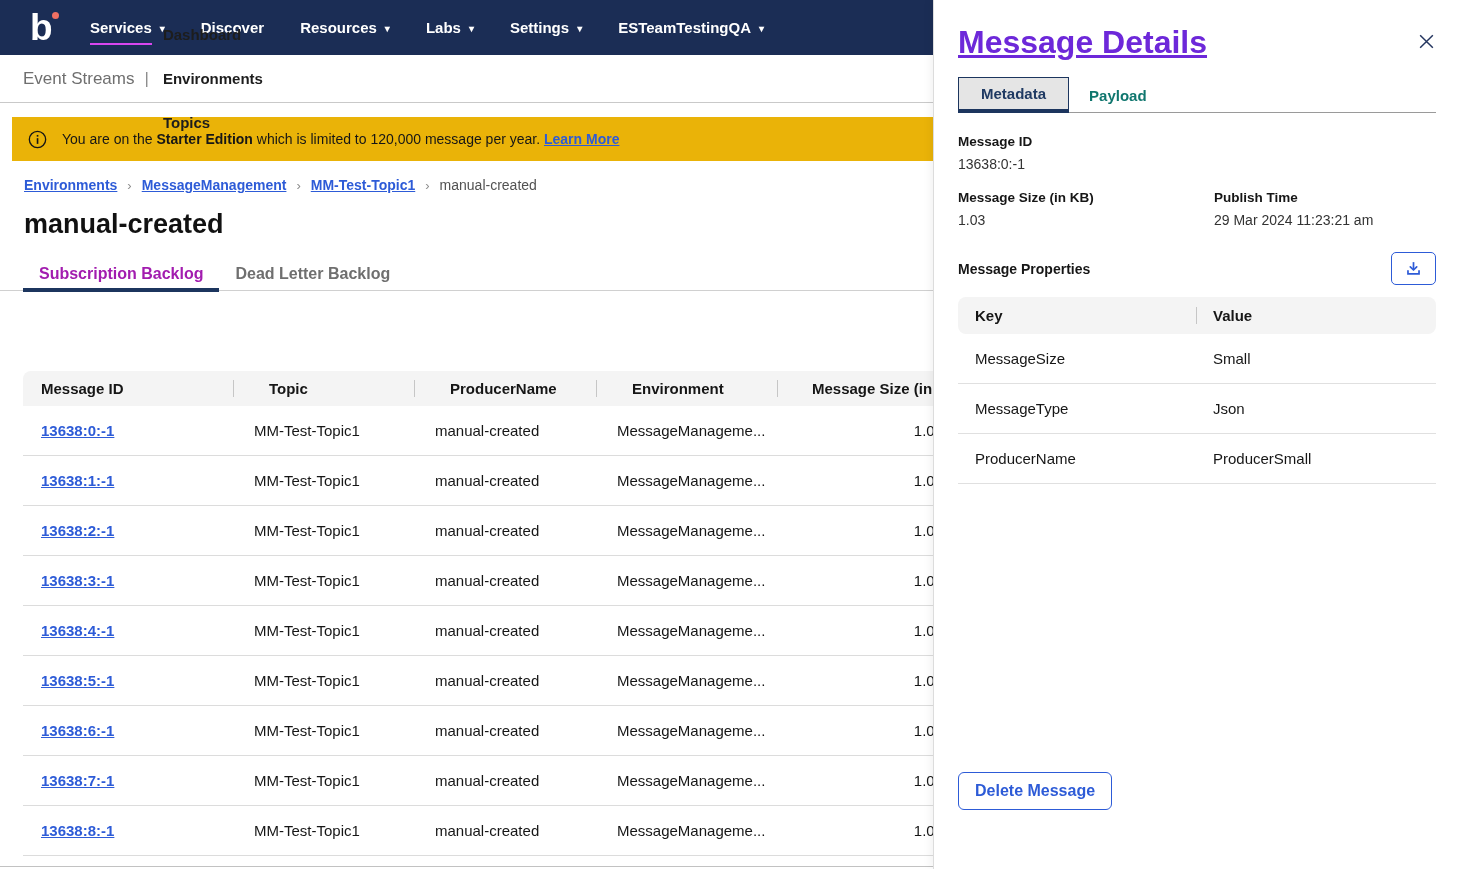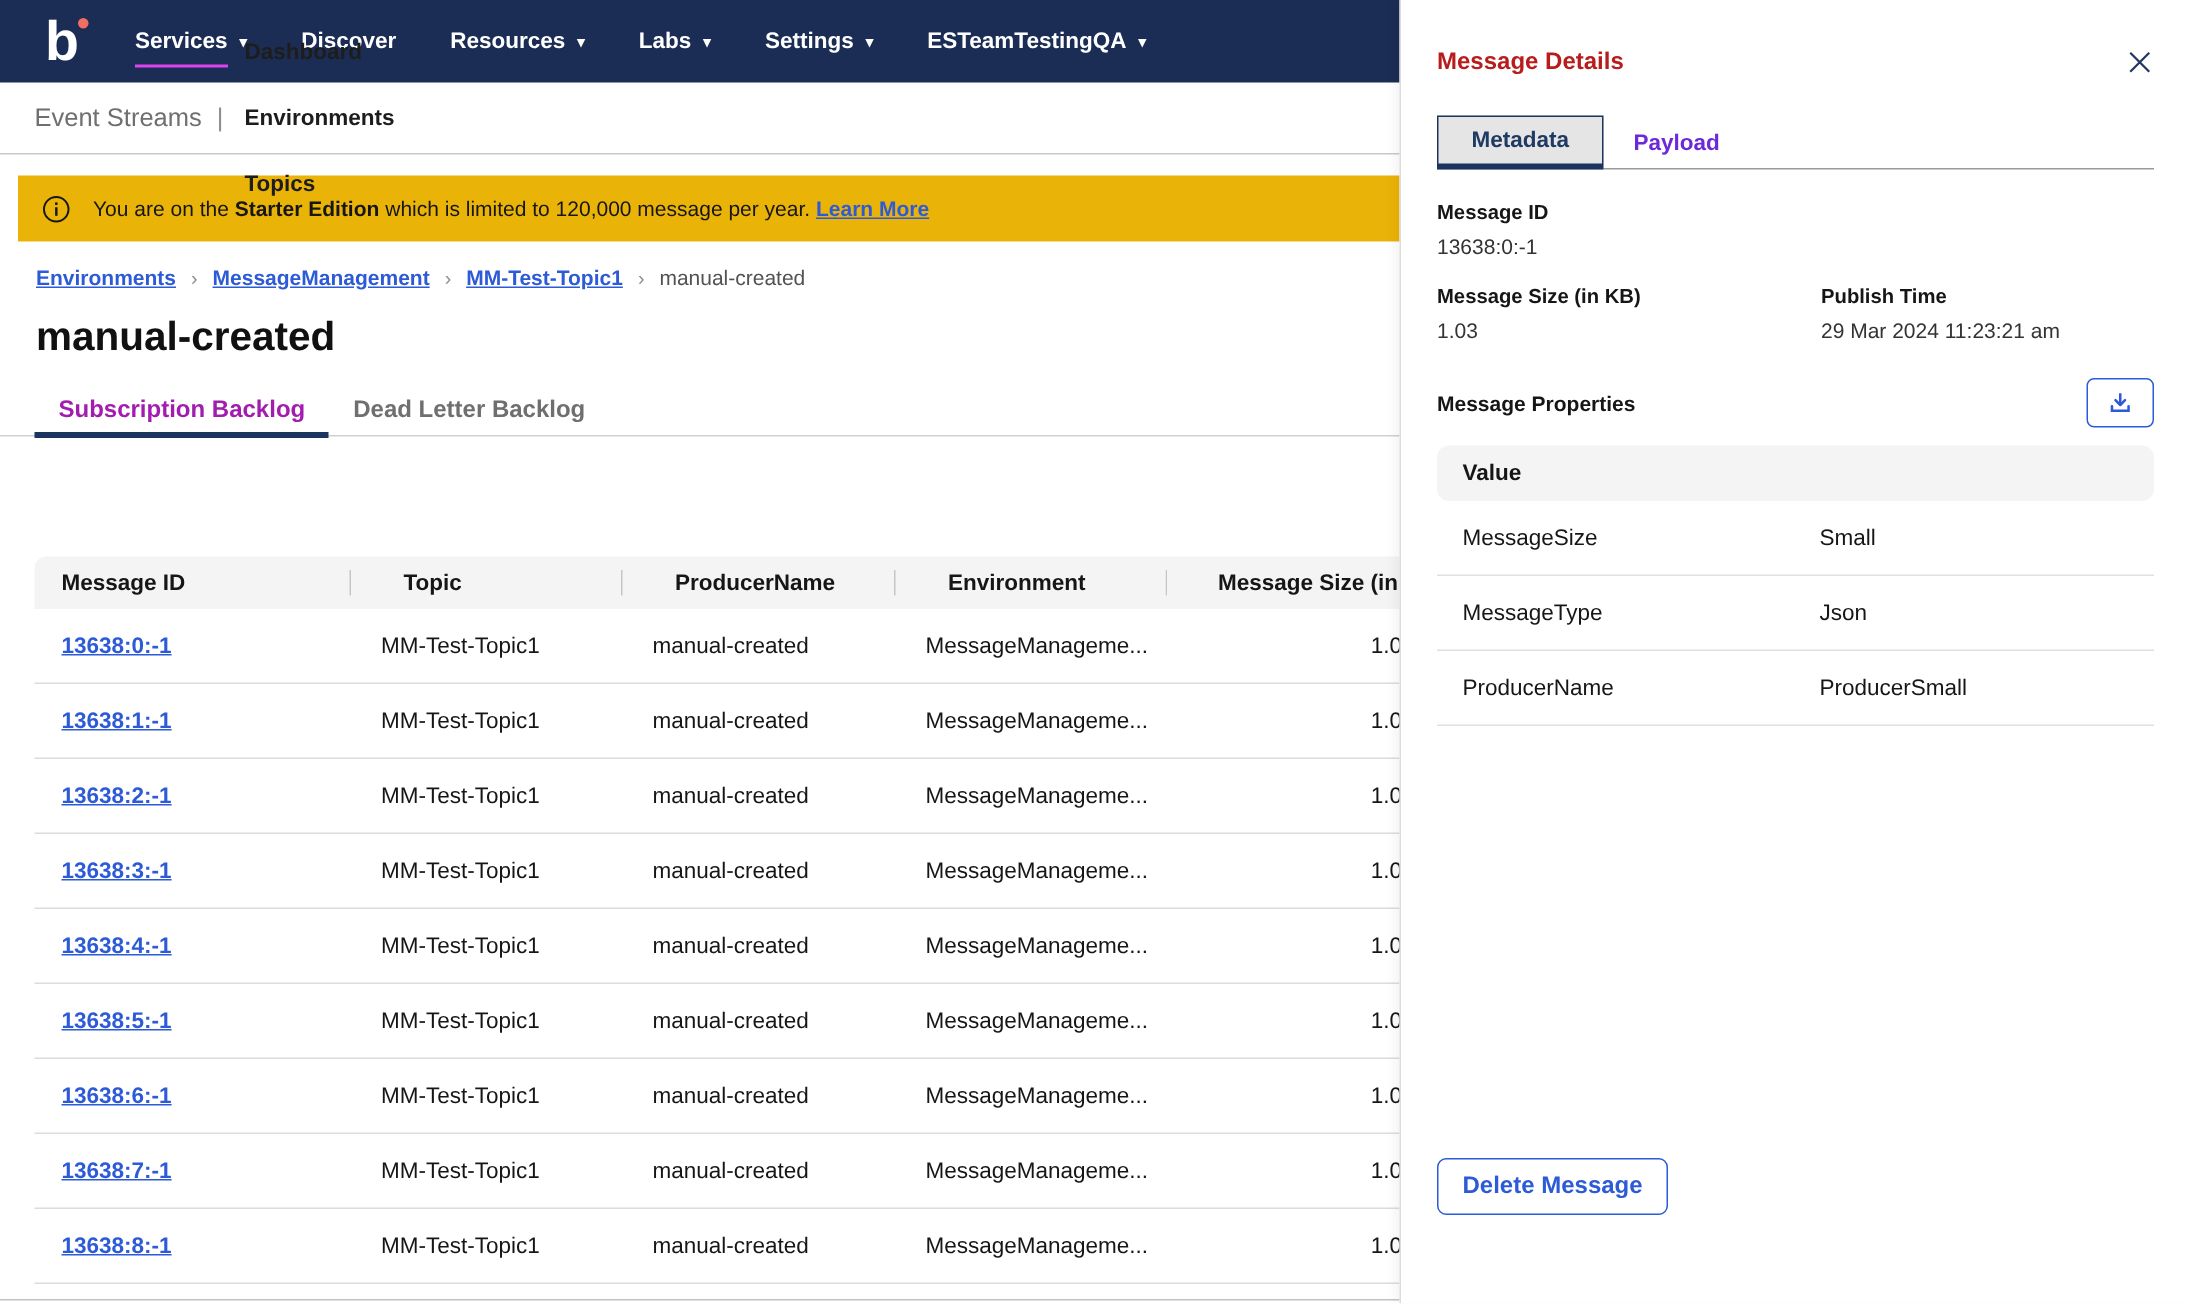--- a/index.html
+++ b/index.html
@@ -58,25 +58,25 @@
   .t-body .cell.num { text-align:right; padding:0 20px 0 0; }
   .id-link { color:#2d5bd7; font-weight:700; text-decoration:underline; cursor:pointer; }
 
   .bottom-hairline { position:absolute; left:0; top:866px; width:1460px; height:1px; background:#c2c2c2; z-index:1; }
 
   
   .panel { position:absolute; top:0; left:933px; width:527px; height:869px; background:#fff; z-index:10;
     border-left:1px solid #dcdcdc; box-shadow:-3px 0 8px rgba(0,0,0,0.05);
     padding:27px 24px 24px; display:flex; flex-direction:column; }
   .panel-header { display:flex; justify-content:space-between; align-items:flex-start; }
-  .panel-title { font-size:16px; line-height:30px; font-weight:700; color:#b91c1c; }
+  .panel-title { font-size:32px; line-height:30px; font-weight:700; color:#6d28d9;text-decoration:underline; }
   .close-btn { background:none; border:none; cursor:pointer; margin-top:5px; padding:0; line-height:0; }
 
   .panel-tabs { display:flex; margin-top:20px; border-bottom:1px solid #9a9a9a; align-items:flex-end; }
-  .ptab { font-size:15px; font-weight:700; color:#6d28d9; padding:8px 20px; cursor:pointer; }
+  .ptab { font-size:15px; font-weight:700; color:#0f766e; padding:8px 20px; cursor:pointer; }
   .ptab.active { color:#1f3a63; border:1px solid #1c355e; border-bottom:4px solid #1c355e; padding:7px 22px;
     margin-bottom:-1px; background:#e5e5e5; }
 
   .meta-field-full { margin-top:21px; }
   .meta-grid { margin-top:18px; display:grid; grid-template-columns:256px 1fr; }
   .f-label { font-size:13.5px; font-weight:700; color:#161616; }
   .f-value { margin-top:7px; font-size:14px; color:#333; }
 
   .props-row { margin-top:24px; display:flex; justify-content:space-between; align-items:center; }
   .props-heading { font-size:14px; font-weight:700; }
@@ -289,20 +289,21 @@
         <svg width="17" height="17" viewBox="0 0 16 16">
           <path d="M8 2 L8 9" stroke="#2d5bd7" stroke-width="1.6" fill="none"></path>
           <path d="M5 6.4 L8 9.4 L11 6.4" stroke="#2d5bd7" stroke-width="1.6" fill="none" stroke-linejoin="round" stroke-linecap="round"></path>
           <path d="M2.8 10.2 L2.8 13 L13.2 13 L13.2 10.2" stroke="#2d5bd7" stroke-width="1.6" fill="none" stroke-linecap="round"></path>
         </svg>
       </button>
     </div>
 
     <div class="kv">
       <div class="kv-head">
+          <div class="cell">Key</div>
           <div class="cell">Value</div>
         </div>
       <div class="kv-body">
           <div class="kv-row">
             <div class="cell">MessageSize</div>
             <div class="cell">Small</div>
           </div>
           <div class="kv-row">
             <div class="cell">MessageType</div>
             <div class="cell">Json</div>

